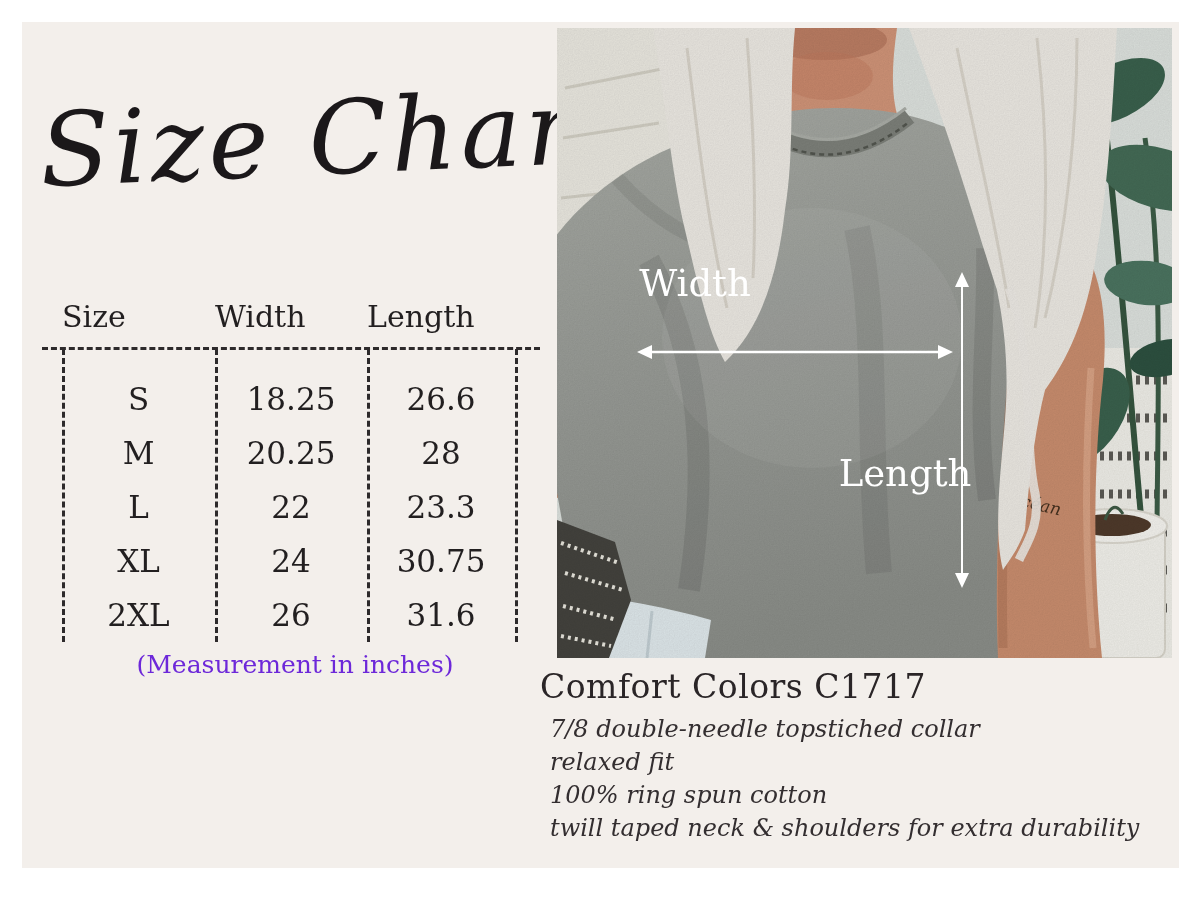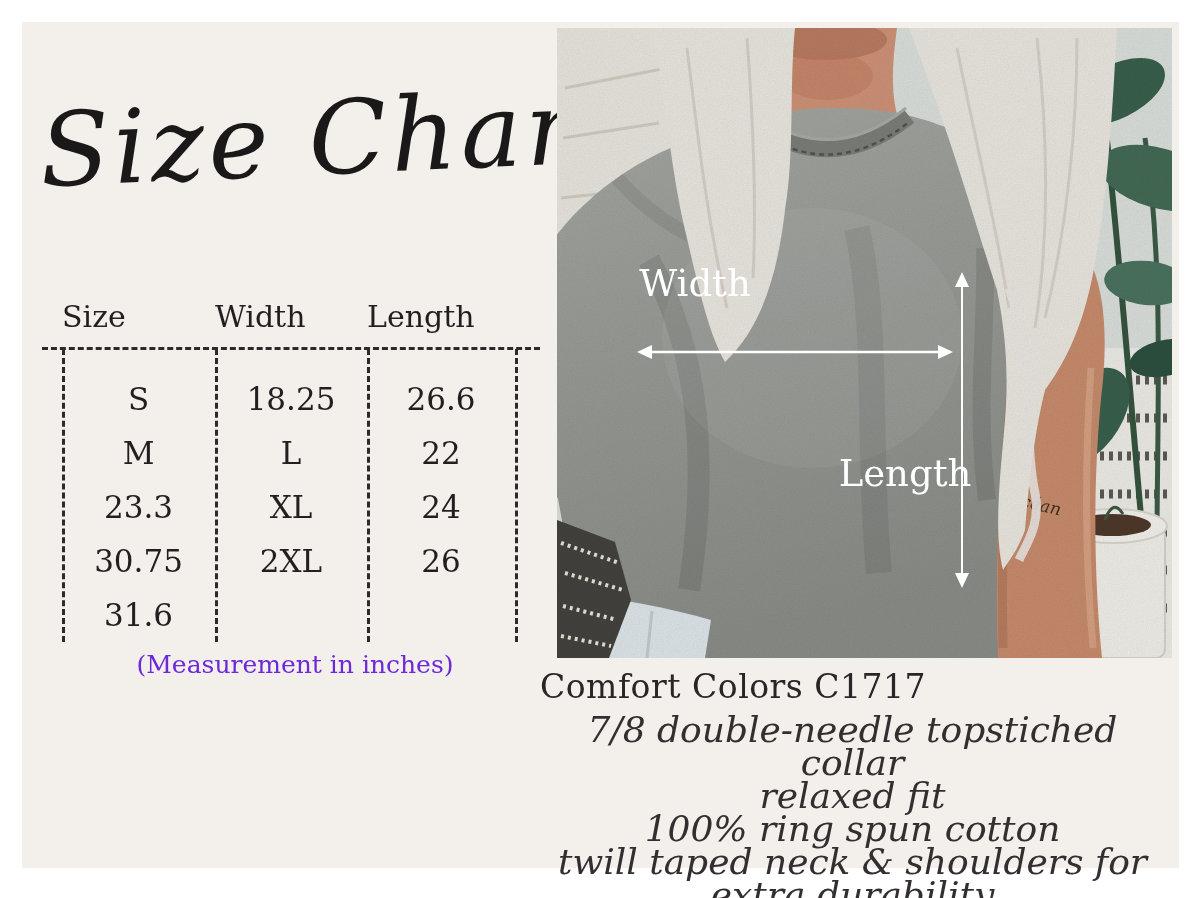--- a/index.html
+++ b/index.html
@@ -31,21 +31,21 @@
 
   
   .photo{position:absolute;left:535px;top:6px;width:615px;height:630px;overflow:hidden;}
   .photo svg{display:block;}
   .annot{font-family:"DejaVu Serif",serif;fill:#ffffff;font-size:37px;}
   .tattoo{font-family:"DejaVu Serif",serif;font-style:italic;font-size:17px;fill:#44301f;}
 
   
   .product{position:absolute;left:518px;top:645px;width:615px;}
   .product-name{font-size:33px;color:#2a2527;margin-bottom:7px;letter-spacing:0.5px;}
-  .feature{font-size:36px;font-style:italic;color:#332e30;line-height:33px;padding-left:10px;text-align:center;}
+  .feature{font-size:24px;font-style:italic;color:#332e30;line-height:33px;padding-left:10px;}
 </style>
 </head>
 <body>
 
 <div class="page">
   <div class="panel">
 
     <div class="title">Size Chart</div>
 
     <div class="size-table">
@@ -57,20 +57,22 @@
       <div class="hline"></div>
       <div class="vline v0"></div>
       <div class="vline v1"></div>
       <div class="vline v2"></div>
       <div class="vline v3"></div>
       <div class="tbody">
         <div class="td">S</div>
         <div class="td">18.25</div>
         <div class="td">26.6</div>
         <div class="td">M</div>
+        <div class="td">20.25</div>
+        <div class="td">28</div>
         <div class="td">L</div>
         <div class="td">22</div>
         <div class="td">23.3</div>
         <div class="td">XL</div>
         <div class="td">24</div>
         <div class="td">30.75</div>
         <div class="td">2XL</div>
         <div class="td">26</div>
         <div class="td">31.6</div>
       </div>

